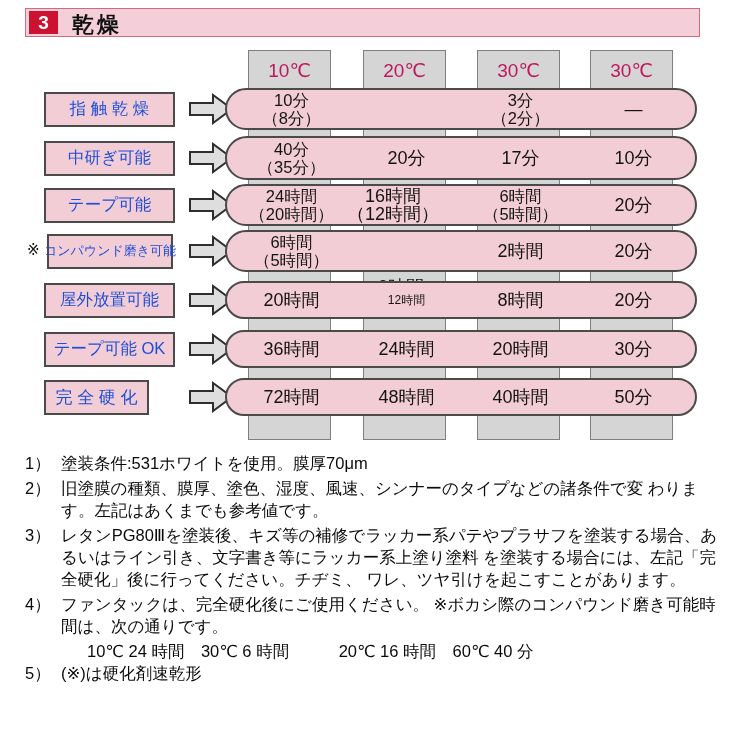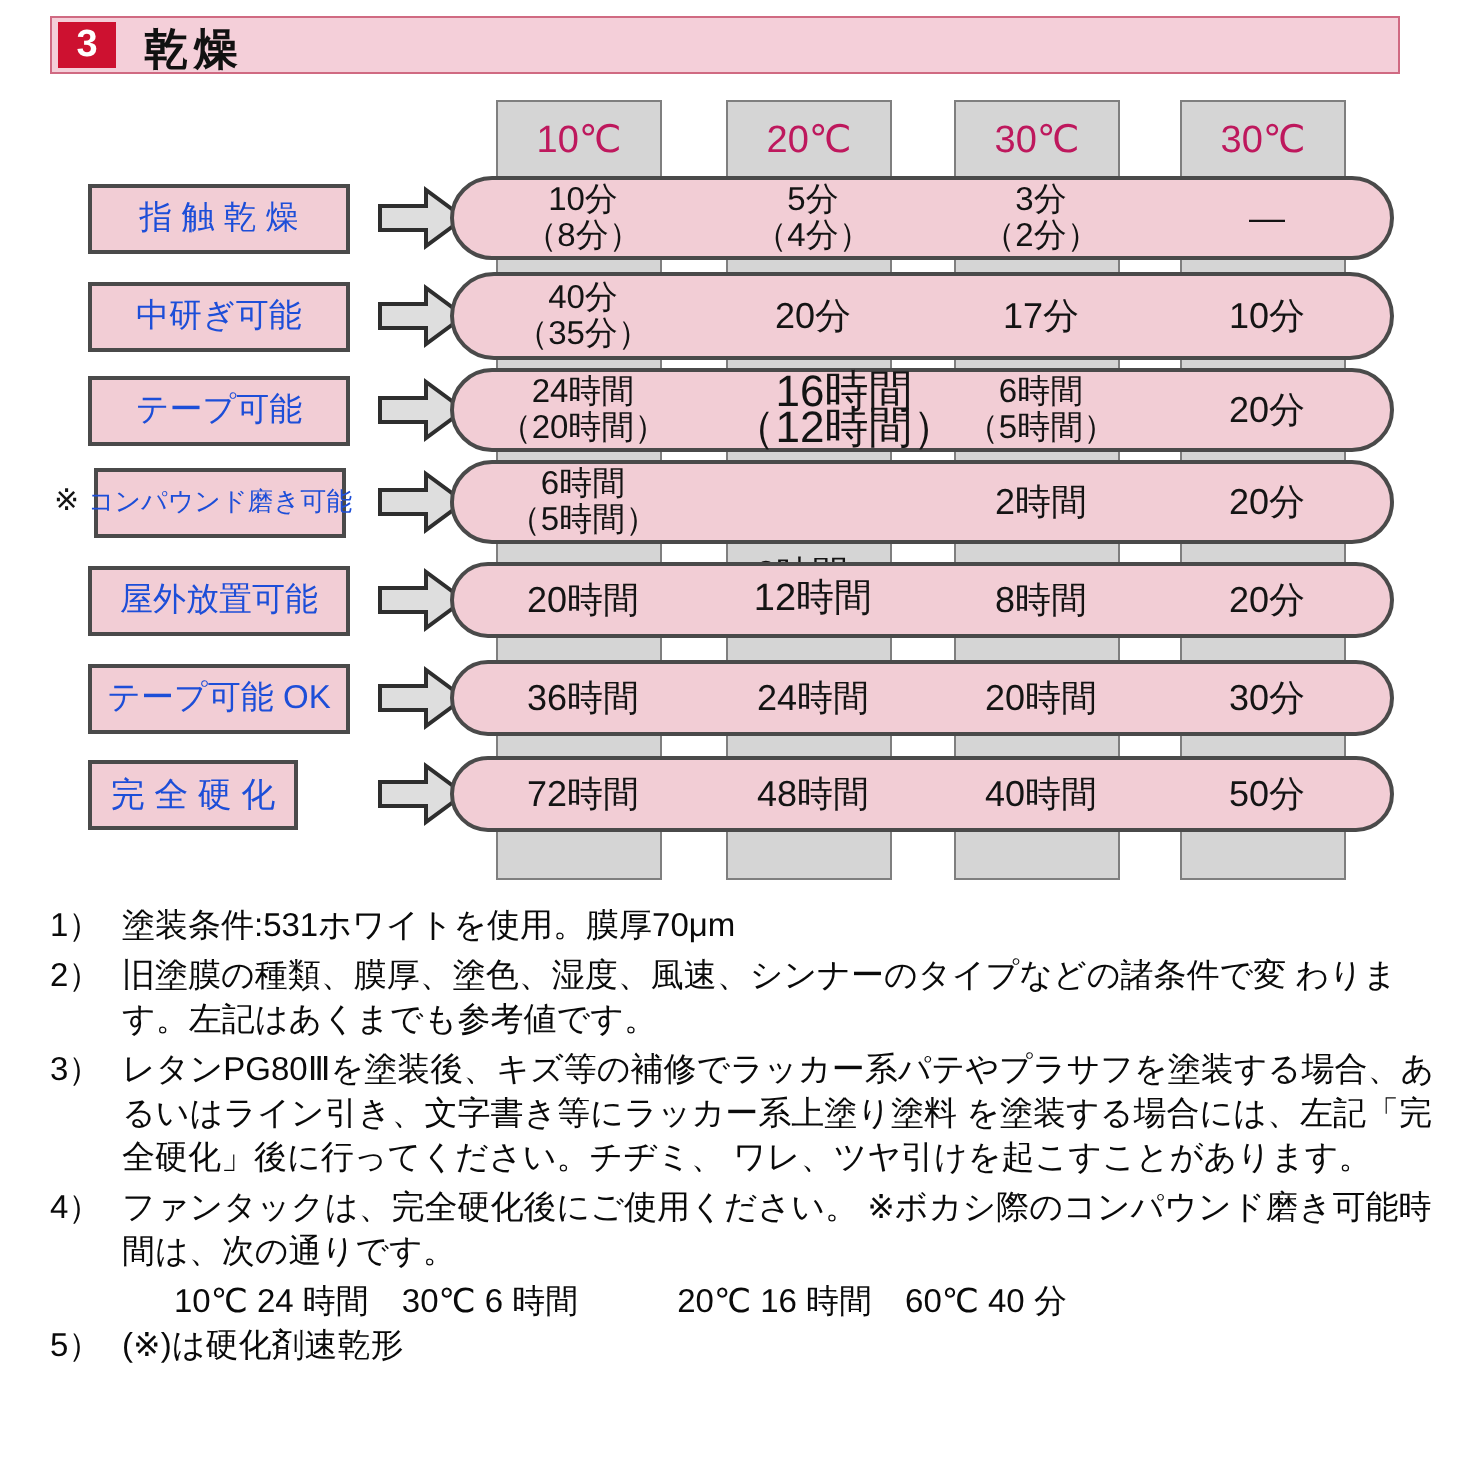--- a/index.html
+++ b/index.html
@@ -56,24 +56,20 @@
       <div class="col-header" style="left: 590px; top: 54px; width: 83px; height: 32px;">30℃</div>
       <div class="row-label" style="left: 44px; top: 91.5px; width: 131px; height: 35px; font-size: 16.5px;">指 触 乾 燥</div>
       <div class="arrow" style="left: 188px; top: 93px; width: 46px; height: 32px; position: absolute;"><svg width="46" height="32" viewBox="0 0 46 32">
           <path d="M2 10 L25 10 L25 2 L44 16 L25 30 L25 22 L2 22 Z" fill="#dedede" stroke="#2e2e2e" stroke-width="2" stroke-linejoin="miter"></path>
         </svg></div>
       <div class="pill" style="left: 225px; top: 88px; width: 472px; height: 42px; border-radius: 25px;">
         <div class="cell" style="left: -0.5px; width: 130px; font-size: 16.5px; line-height: 18px;">
           <span>10分</span>
           <span>（8分）</span>
         </div>
-        <div class="cell" style="left: 114.5px; width: 130px; font-size: 16.5px; line-height: 18px;">
-          <span>5分</span>
-          <span>（4分）</span>
-        </div>
         <div class="cell" style="left: 228.5px; width: 130px; font-size: 16.5px; line-height: 18px;">
           <span>3分</span>
           <span>（2分）</span>
         </div>
         <div class="cell" style="left: 341.5px; width: 130px; font-size: 18px; line-height: 20px;">
           <span>—</span>
         </div>
       </div>
       <div class="row-label" style="left: 44px; top: 140.5px; width: 131px; height: 35px; font-size: 16.5px;">中研ぎ可能</div>
       <div class="arrow" style="left: 188px; top: 142px; width: 46px; height: 32px; position: absolute;"><svg width="46" height="32" viewBox="0 0 46 32">
@@ -96,21 +92,21 @@
       </div>
       <div class="row-label" style="left: 44px; top: 187.5px; width: 131px; height: 35px; font-size: 16.5px;">テープ可能</div>
       <div class="arrow" style="left: 188px; top: 189px; width: 46px; height: 32px; position: absolute;"><svg width="46" height="32" viewBox="0 0 46 32">
           <path d="M2 10 L25 10 L25 2 L44 16 L25 30 L25 22 L2 22 Z" fill="#dedede" stroke="#2e2e2e" stroke-width="2" stroke-linejoin="miter"></path>
         </svg></div>
       <div class="pill" style="left: 225px; top: 184px; width: 472px; height: 42px; border-radius: 25px;">
         <div class="cell" style="left: -0.5px; width: 130px; font-size: 16.5px; line-height: 18px;">
           <span>24時間</span>
           <span>（20時間）</span>
         </div>
-        <div class="cell" style="left: 130px; width: 130px; font-size: 22px; line-height: 18px;">
+        <div class="cell" style="left: 101px; width: 130px; font-size: 18px; line-height: 18px;">
           <span>16時間</span>
           <span>（12時間）</span>
         </div>
         <div class="cell" style="left: 228.5px; width: 130px; font-size: 16.5px; line-height: 18px;">
           <span>6時間</span>
           <span>（5時間）</span>
         </div>
         <div class="cell" style="left: 341.5px; width: 130px; font-size: 18px; line-height: 20px;">
           <span>20分</span>
         </div>
@@ -136,21 +132,21 @@
         </div>
       </div>
       <div class="row-label" style="left: 44px; top: 282.5px; width: 131px; height: 35px; font-size: 16.5px;">屋外放置可能</div>
       <div class="arrow" style="left: 188px; top: 284px; width: 46px; height: 32px; position: absolute;"><svg width="46" height="32" viewBox="0 0 46 32">
           <path d="M2 10 L25 10 L25 2 L44 16 L25 30 L25 22 L2 22 Z" fill="#dedede" stroke="#2e2e2e" stroke-width="2" stroke-linejoin="miter"></path>
         </svg></div>
       <div class="pill" style="left: 225px; top: 281px; width: 472px; height: 38px; border-radius: 23px;">
         <div class="cell" style="left: -0.5px; width: 130px; font-size: 18px; line-height: 20px;">
           <span>20時間</span>
         </div>
-        <div class="cell" style="left: 114.5px; width: 130px; font-size: 19px; line-height: 20px;">
+        <div class="cell" style="left: 114.5px; width: 130px; font-size: 12px; line-height: 20px;">
           <span>12時間</span>
         </div>
         <div class="cell" style="left: 228.5px; width: 130px; font-size: 18px; line-height: 20px;">
           <span>8時間</span>
         </div>
         <div class="cell" style="left: 341.5px; width: 130px; font-size: 18px; line-height: 20px;">
           <span>20分</span>
         </div>
       </div>
       <div class="row-label" style="left: 44px; top: 331.5px; width: 131px; height: 35px; font-size: 16.5px;">テープ可能 OK</div>

